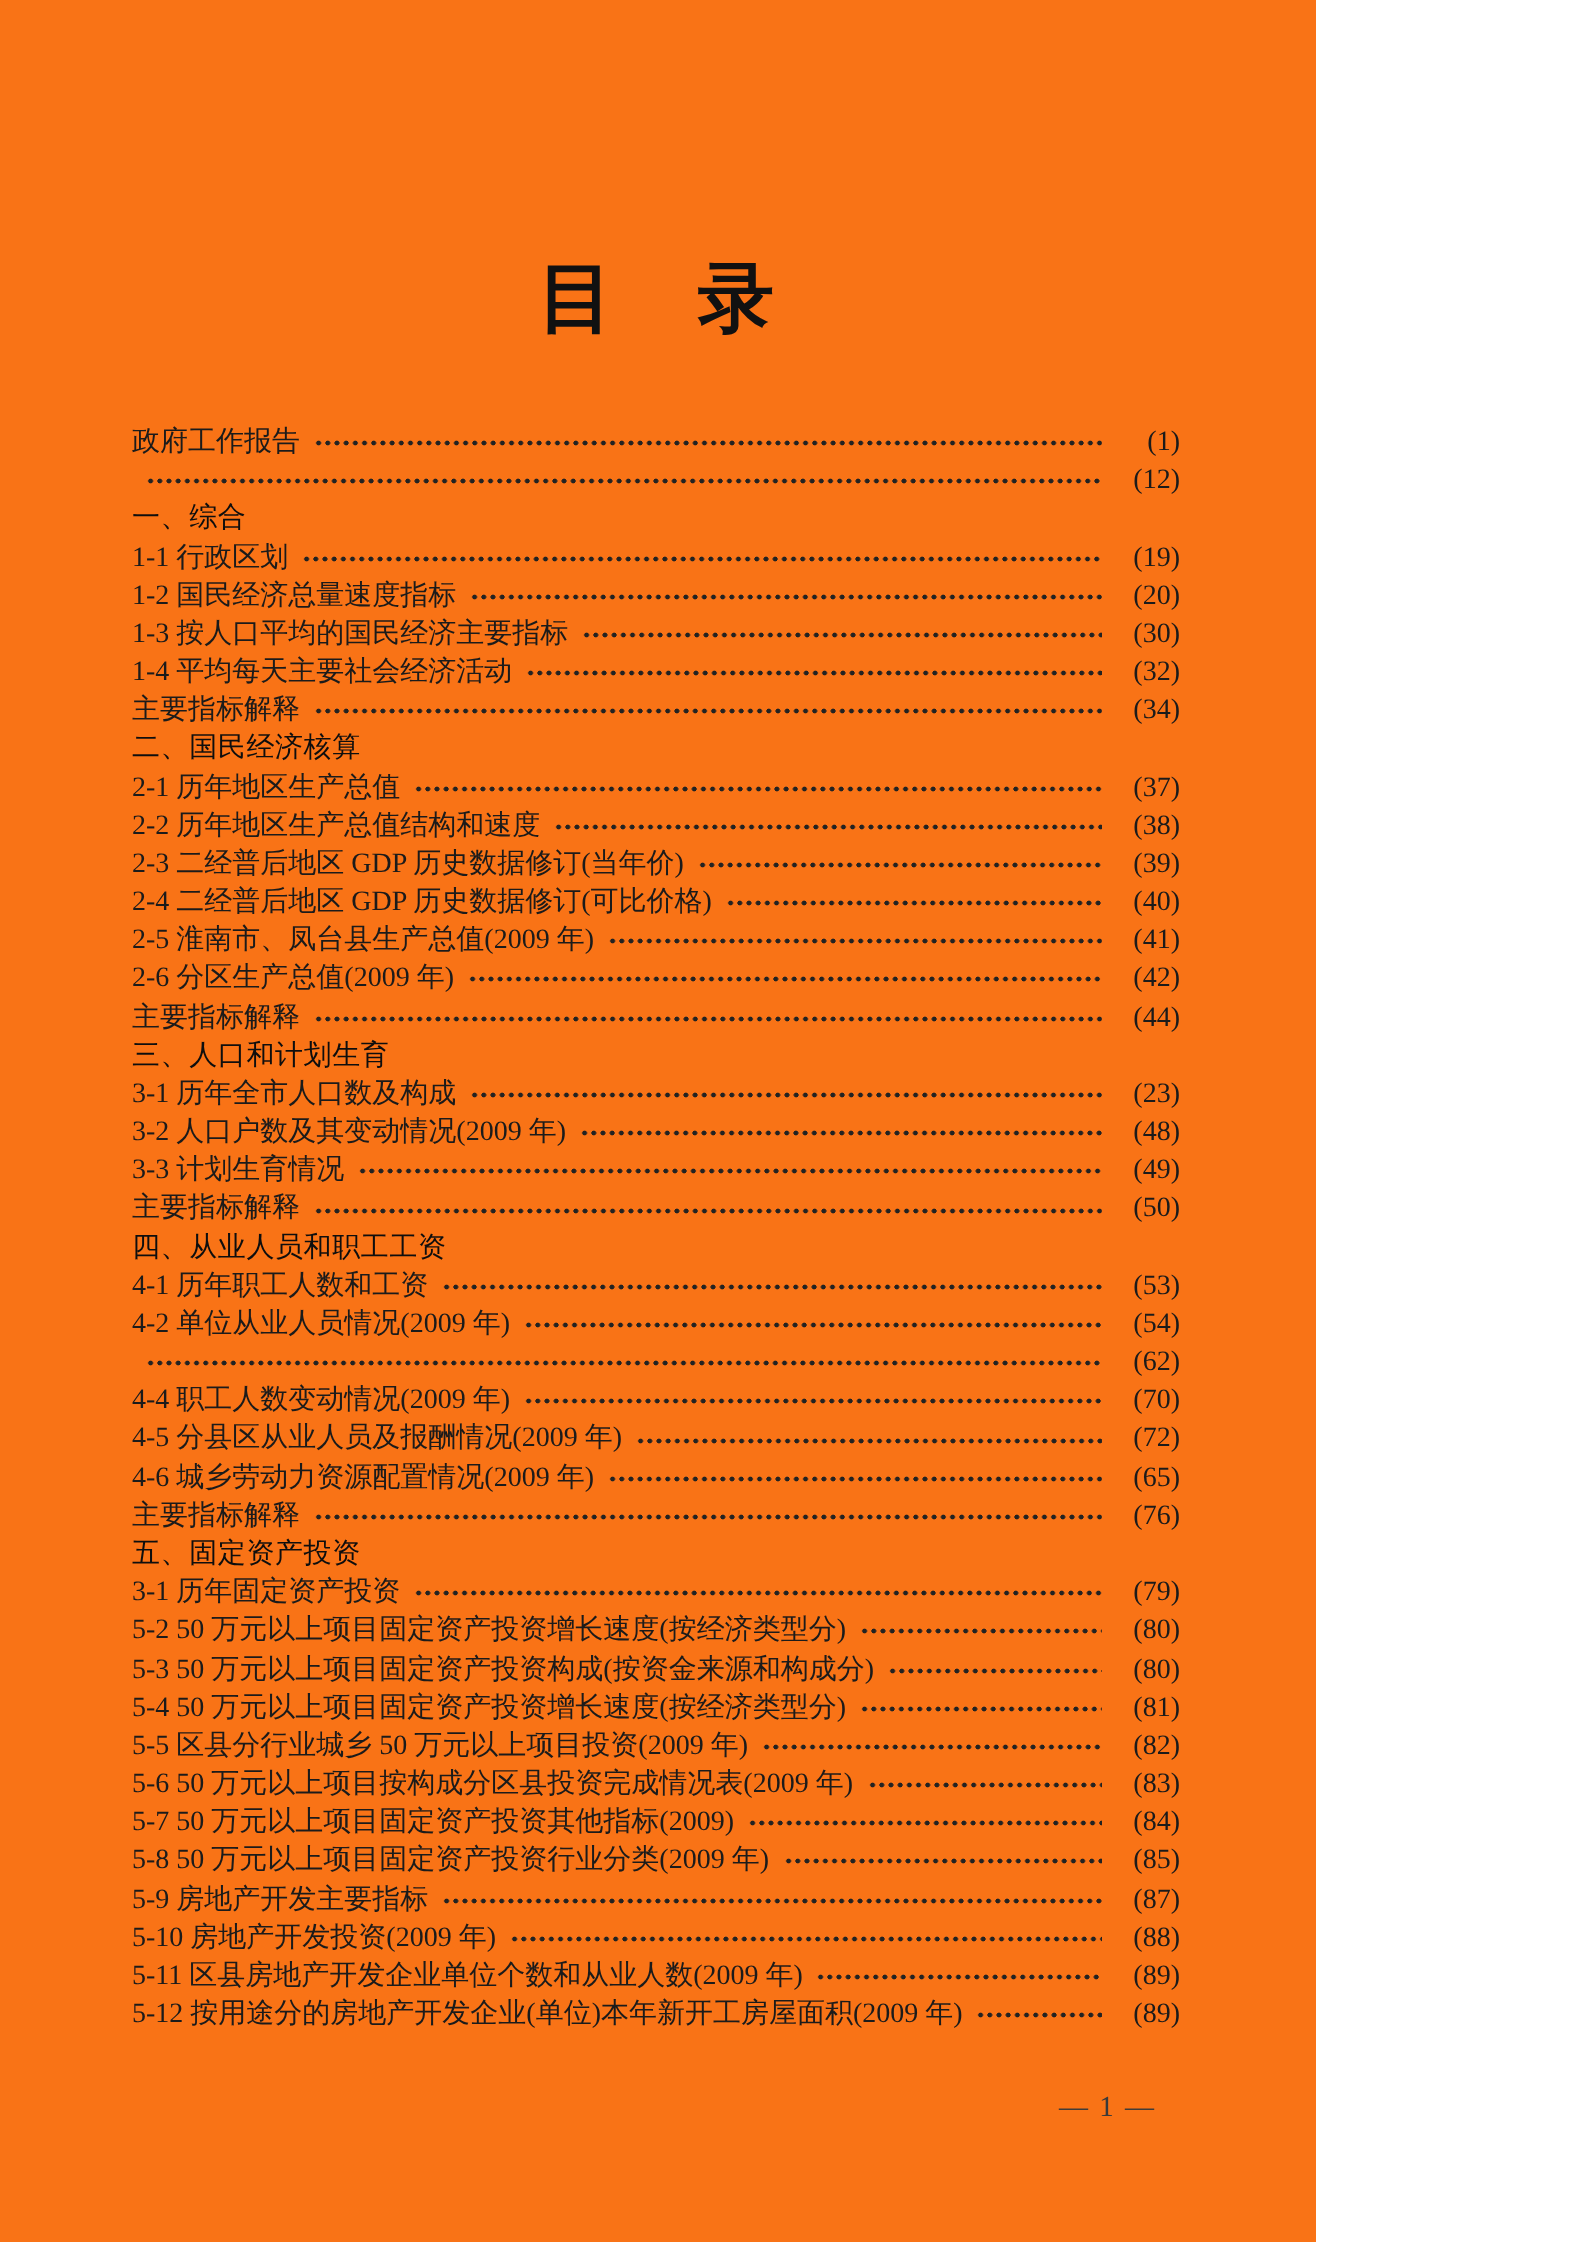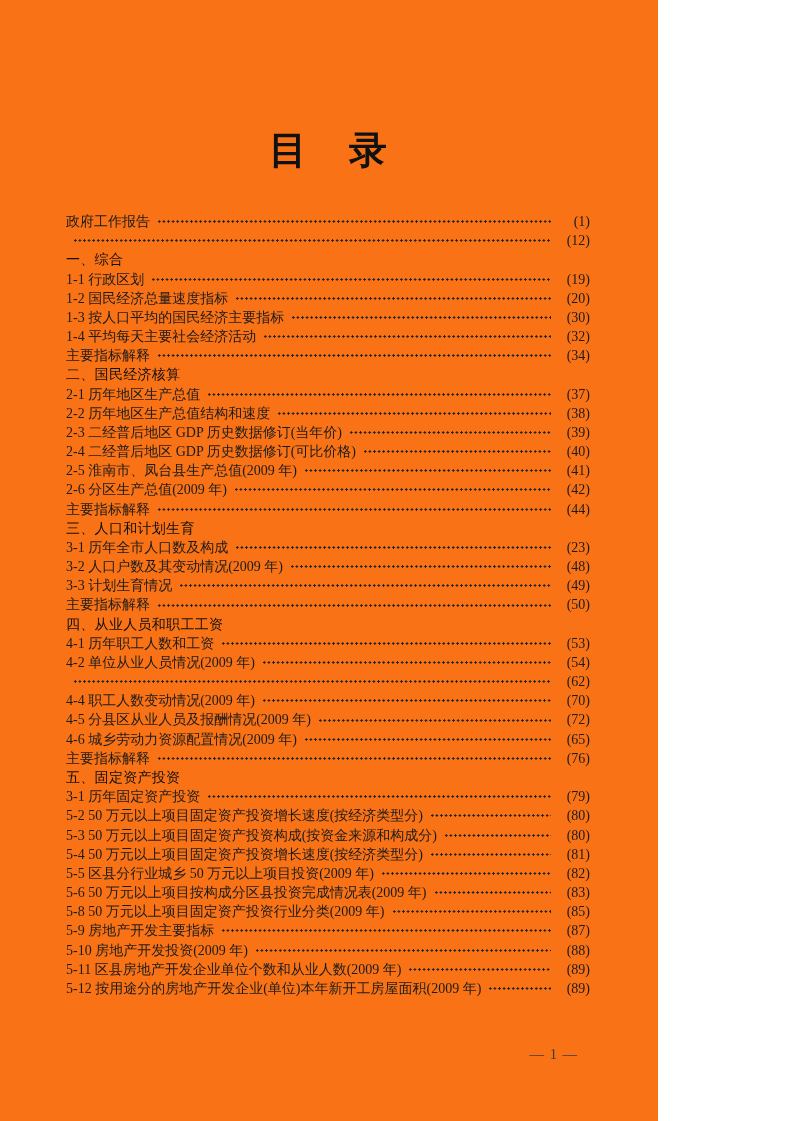--- a/index.html
+++ b/index.html
@@ -276,20 +276,25 @@
     <span class="leader"></span>
     <span class="pagenum">(82)</span>
   </div>
 
   <div class="toc-row">
     <span class="label">5-6 50 万元以上项目按构成分区县投资完成情况表(2009 年)</span>
     <span class="leader"></span>
     <span class="pagenum">(83)</span>
   </div>
 
+  <div class="toc-row">
+    <span class="label">5-7 50 万元以上项目固定资产投资其他指标(2009)</span>
+    <span class="leader"></span>
+    <span class="pagenum">(84)</span>
+  </div>
 
   <div class="toc-row">
     <span class="label">5-8 50 万元以上项目固定资产投资行业分类(2009 年)</span>
     <span class="leader"></span>
     <span class="pagenum">(85)</span>
   </div>
 
   <div class="toc-row">
     <span class="label">5-9 房地产开发主要指标</span>
     <span class="leader"></span>

